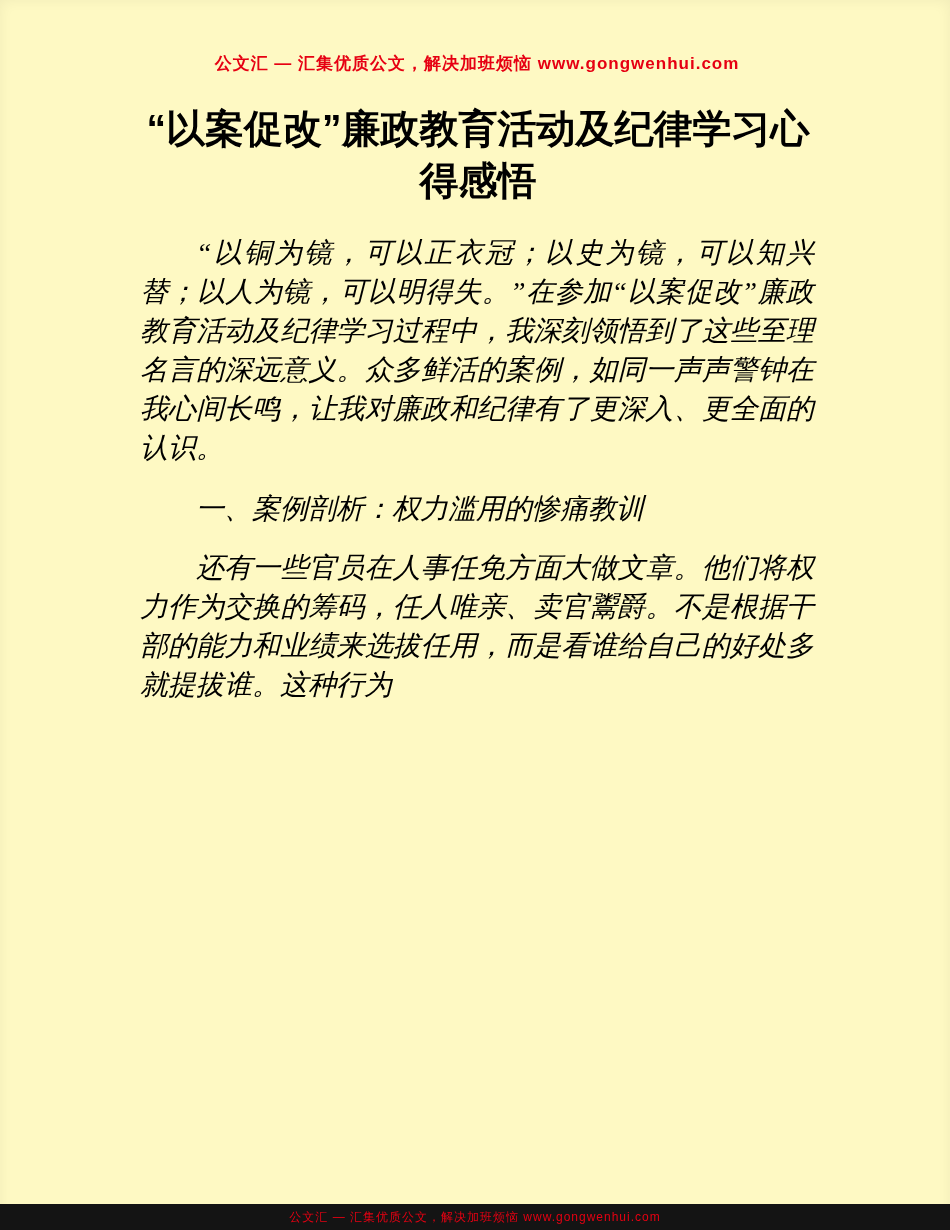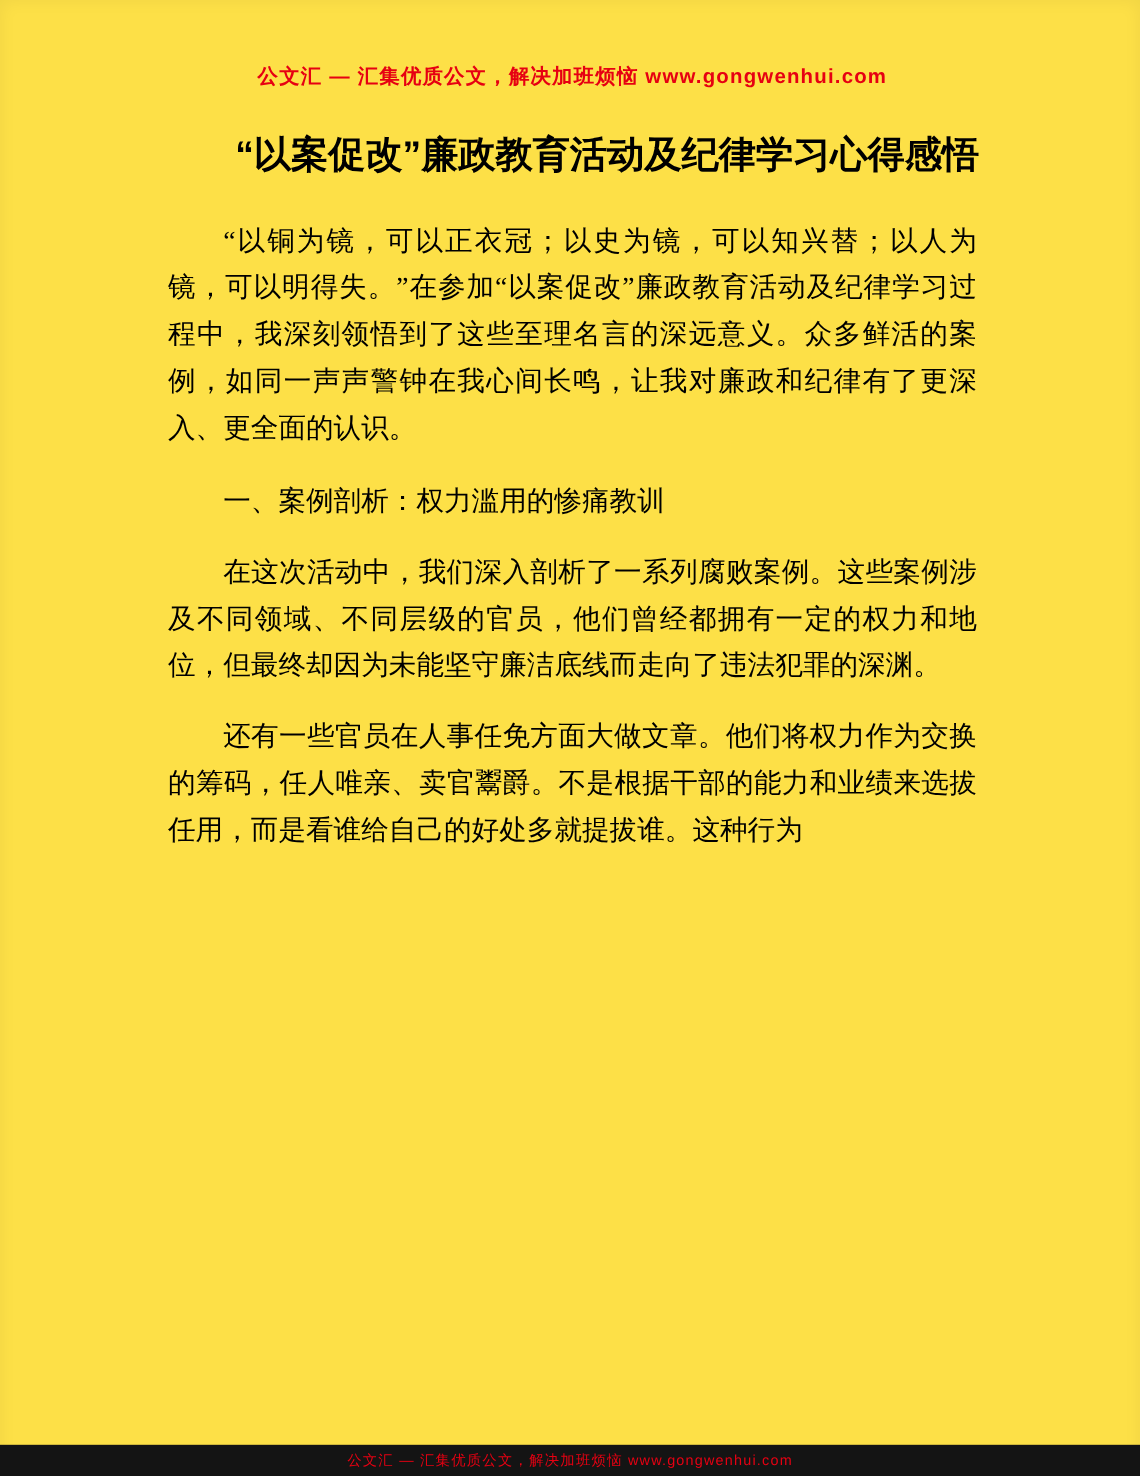--- a/index.html
+++ b/index.html
@@ -6,56 +6,57 @@
     margin: 0;
     padding: 0;
     background: #f3f3f3;
     font-family: "Liberation Serif", "DejaVu Serif", serif;
   }
   .page {
     position: relative;
     width: 950px;
     height: 1230px;
     margin: 0 auto;
-    background: #fde047;
+    background: #fef9c3;
     box-sizing: border-box;
     overflow: hidden;
     box-shadow: inset 0 0 14px rgba(0,0,0,0.06);
   }
   .content {
     box-sizing: border-box;
     padding: 52px 136px 0 140px;
   }
   .wm-header {
     text-align: center;
     color: #e60012;
     font-size: 17px;
     font-weight: bold;
     letter-spacing: 1px;
     font-family: "Liberation Sans", "DejaVu Sans", sans-serif;
     margin-bottom: 28px;
   }
   h1.title {
     margin: 0 auto 26px auto;
     width: 676px;
-    text-align: right;
-    font-size: 31px;
+    text-align: center;
+    font-size: 39px;
     line-height: 52px;
     font-weight: bold;
     color: #000;
     font-family: "Liberation Sans", "DejaVu Sans", sans-serif;
   }
   .para {
     margin: 0 0 20px 0;
-    font-size: 23px;
+    font-size: 28px;
     line-height: 39px;
     color: #000;
     text-align: justify;
     text-indent: 2em;
     word-break: break-all;
+    font-style: italic;
   }
   .para.heading {
     font-family: "Liberation Sans", "DejaVu Sans", sans-serif;
     margin-top: 22px;
   }
   .wm-footer {
     position: absolute;
     left: 0;
     bottom: 0;
     width: 100%;
@@ -78,21 +79,20 @@
 <div class="page">
   <div class="content">
     <div class="wm-header">公文汇 — 汇集优质公文，解决加班烦恼 www.gongwenhui.com</div>
 
     <h1 class="title">“以案促改”廉政教育活动及纪律学习心得感悟</h1>
 
     <p class="para">“以铜为镜，可以正衣冠；以史为镜，可以知兴替；以人为镜，可以明得失。”在参加“以案促改”廉政教育活动及纪律学习过程中，我深刻领悟到了这些至理名言的深远意义。众多鲜活的案例，如同一声声警钟在我心间长鸣，让我对廉政和纪律有了更深入、更全面的认识。</p>
 
     <p class="para heading">一、案例剖析：权力滥用的惨痛教训</p>
 
-    <p class="para">在这次活动中，我们深入剖析了一系列腐败案例。这些案例涉及不同领域、不同层级的官员，他们曾经都拥有一定的权力和地位，但最终却因为未能坚守廉洁底线而走向了违法犯罪的深渊。</p>
 
 
     <p class="para">还有一些官员在人事任免方面大做文章。他们将权力作为交换的筹码，任人唯亲、卖官鬻爵。不是根据干部的能力和业绩来选拔任用，而是看谁给自己的好处多就提拔谁。这种行为</p>
   </div>
 
   <div class="wm-footer">
     <span>公文汇 — 汇集优质公文，解决加班烦恼 www.gongwenhui.com</span>
   </div>
 </div>
 

